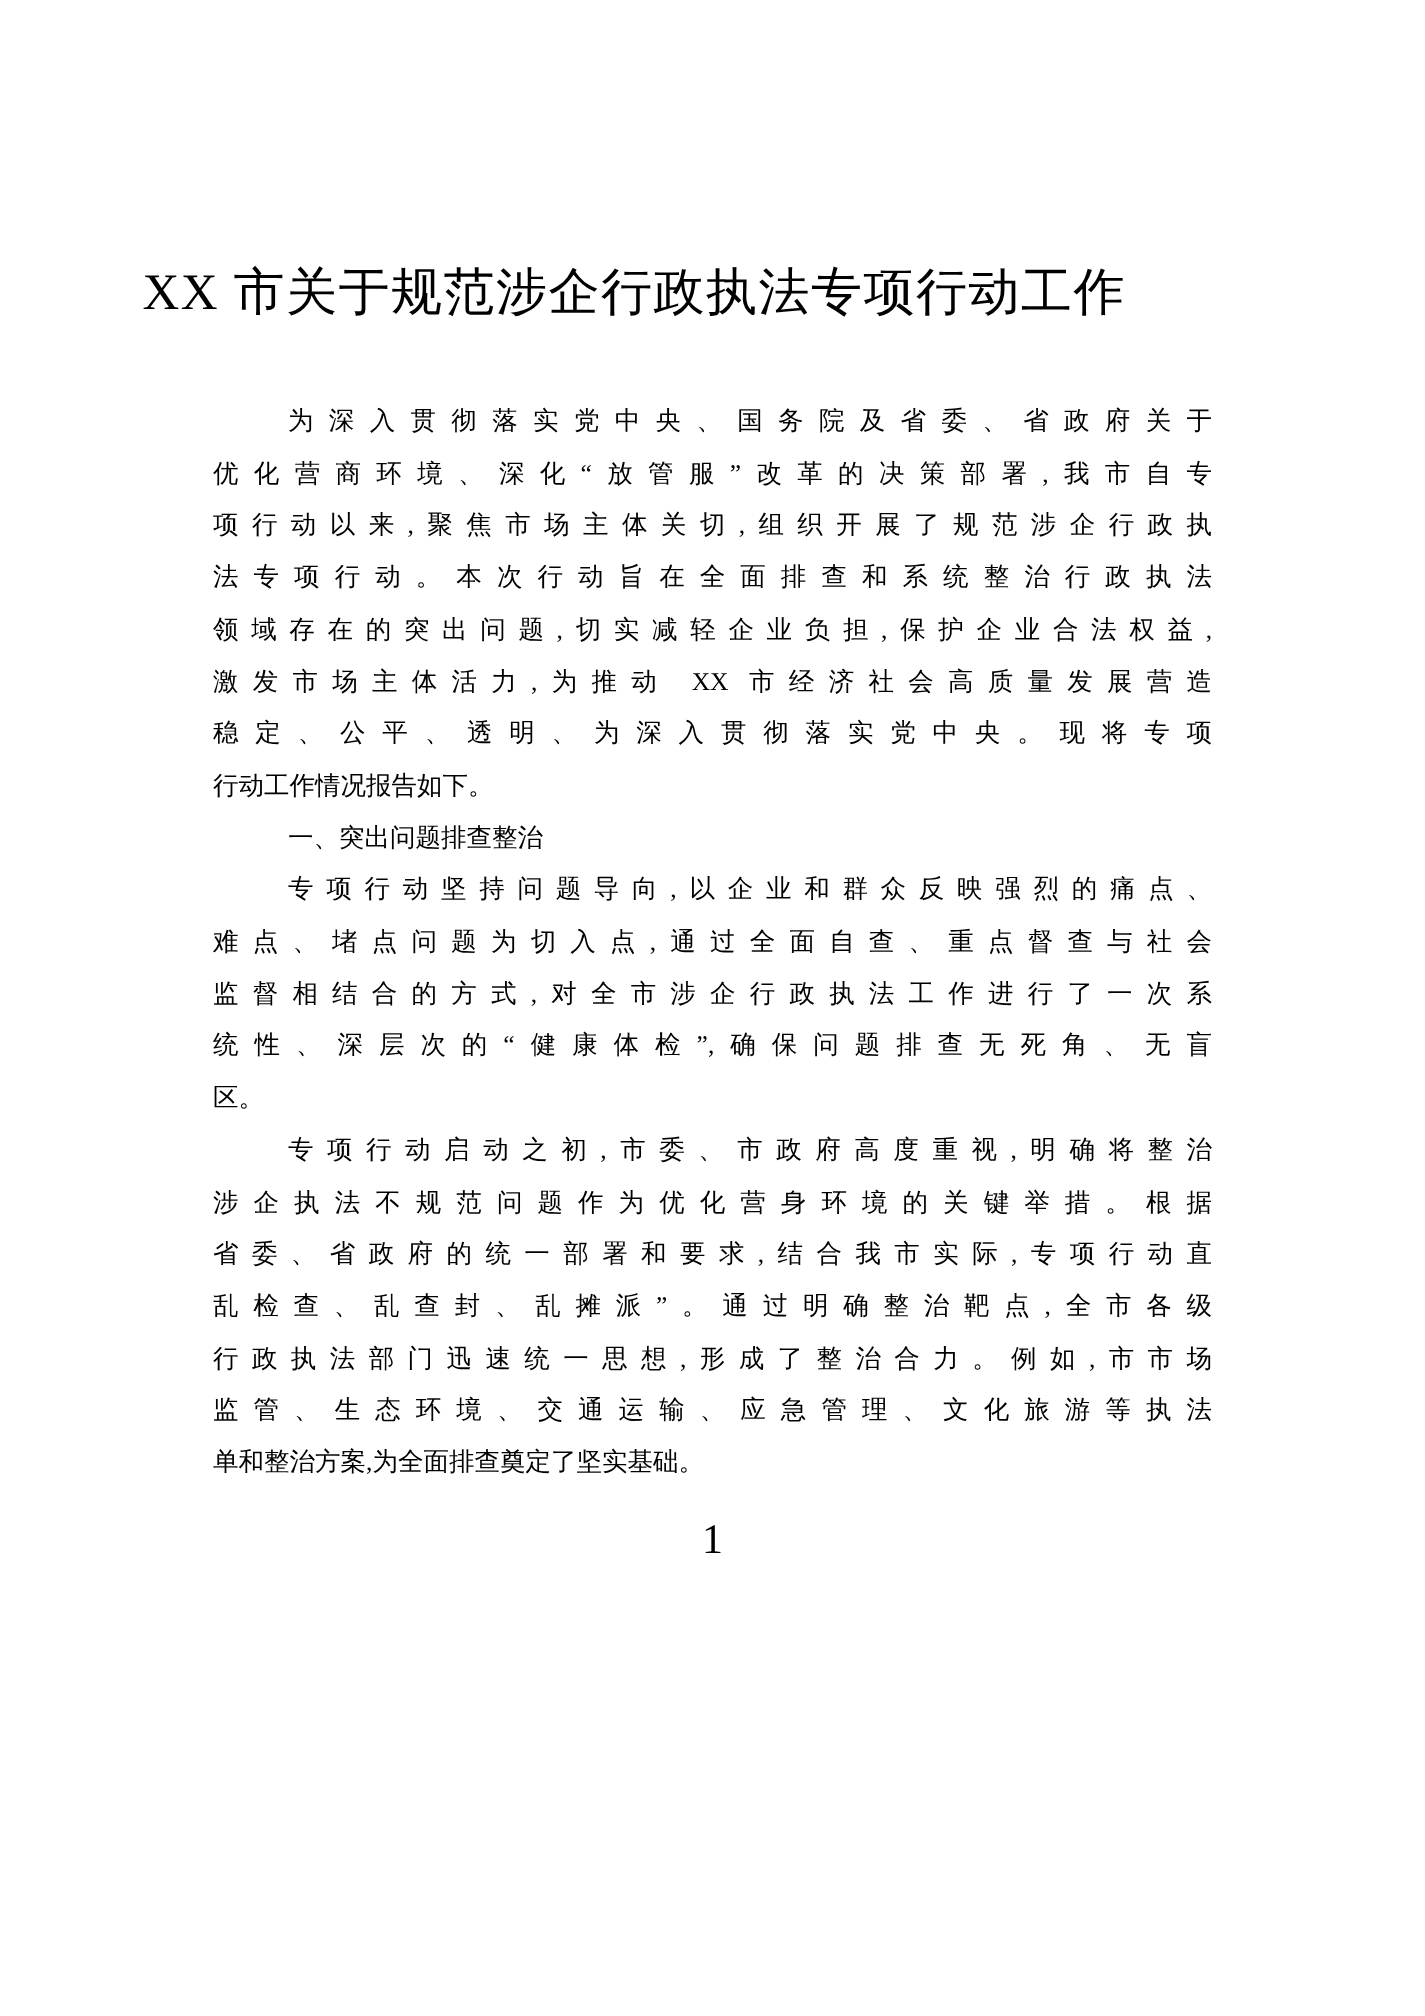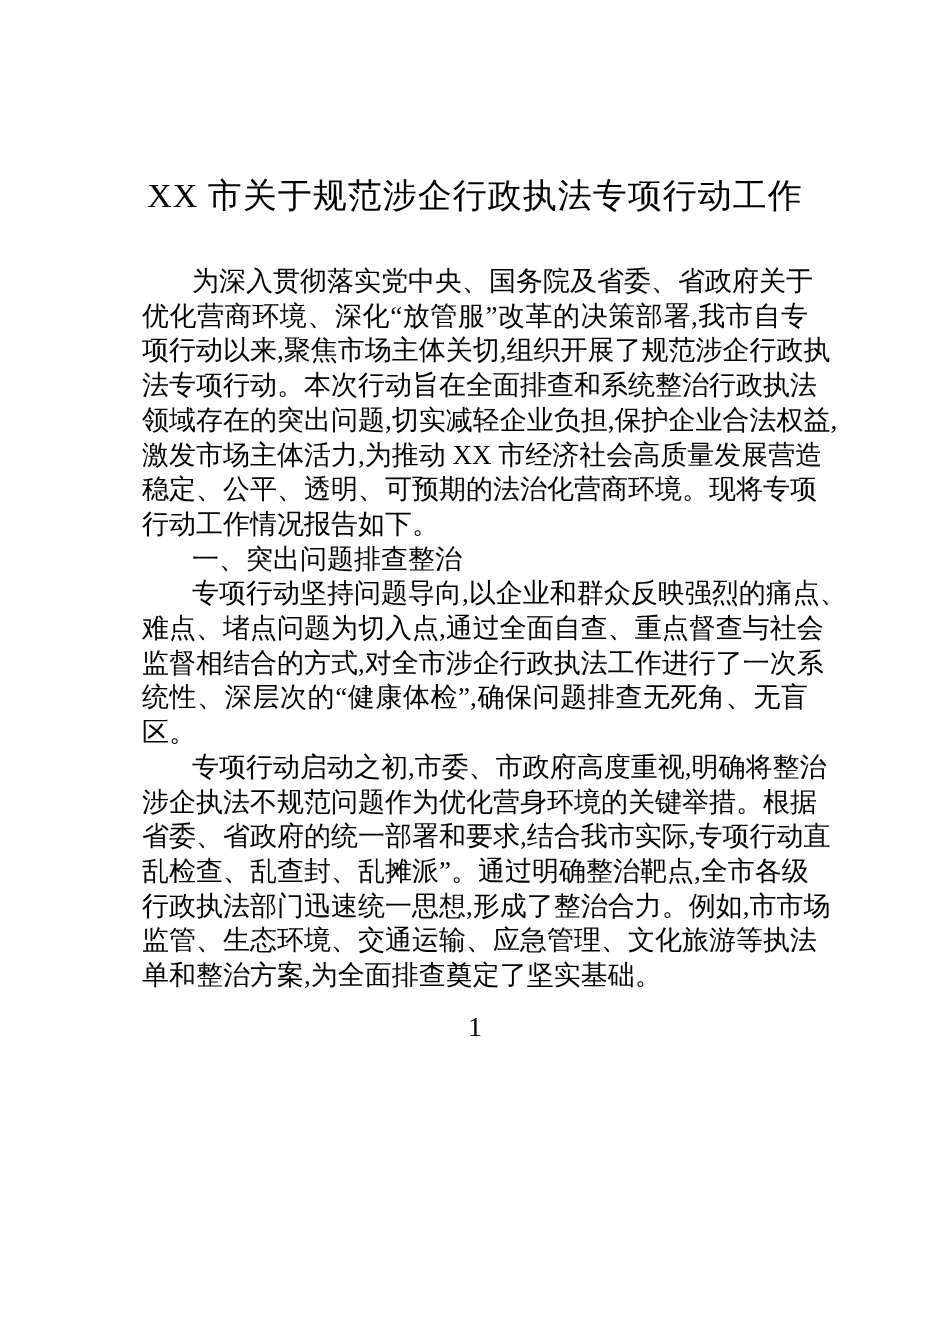--- a/index.html
+++ b/index.html
@@ -13,30 +13,30 @@
     height: 1344px;
     margin: 0 auto;
     background: #ffffff;
     color: #000000;
     font-family: "Liberation Serif", "DejaVu Serif", serif;
     overflow: hidden;
   }
   .doc-title {
     margin: 162px auto 0 auto;
     width: 760px;
-    text-align: center;
+    text-align: left;
     font-size: 34px;
     line-height: 68px;
     font-weight: 400;
     letter-spacing: 1px;
   }
   .doc-body {
     width: 666px;
     margin: 34px auto 0 auto;
-    font-size: 27px;
+    font-size: 17px;
     line-height: 34.7px;
   }
   .line {
     text-align: justify;
     text-align-last: justify;
     white-space: nowrap;
   }
   .line.last {
     text-align: center;
     text-align-last: left;
@@ -62,21 +62,21 @@
   <div class="doc-title">
       <div class="title-line">XX 市关于规范涉企行政执法专项行动工作</div>
     </div>
   <div class="doc-body">
       <div class="line indent">为深入贯彻落实党中央、国务院及省委、省政府关于</div>
       <div class="line">优化营商环境、深化“放管服”改革的决策部署,我市自专</div>
       <div class="line">项行动以来,聚焦市场主体关切,组织开展了规范涉企行政执</div>
       <div class="line">法专项行动。本次行动旨在全面排查和系统整治行政执法</div>
       <div class="line">领域存在的突出问题,切实减轻企业负担,保护企业合法权益,</div>
       <div class="line">激发市场主体活力,为推动 XX 市经济社会高质量发展营造</div>
-      <div class="line">稳定、公平、透明、可预期的法治化营商环境。现将专项</div>
+      <div class="line">稳定、公平、透明、为深入贯彻落实党中央。现将专项</div>
       <div class="line last">行动工作情况报告如下。</div>
       <div class="line indent last heading">一、突出问题排查整治</div>
       <div class="line indent">专项行动坚持问题导向,以企业和群众反映强烈的痛点、</div>
       <div class="line">难点、堵点问题为切入点,通过全面自查、重点督查与社会</div>
       <div class="line">监督相结合的方式,对全市涉企行政执法工作进行了一次系</div>
       <div class="line">统性、深层次的“健康体检”,确保问题排查无死角、无盲</div>
       <div class="line last">区。</div>
       <div class="line indent">专项行动启动之初,市委、市政府高度重视,明确将整治</div>
       <div class="line">涉企执法不规范问题作为优化营身环境的关键举措。根据</div>
       <div class="line">省委、省政府的统一部署和要求,结合我市实际,专项行动直</div>

